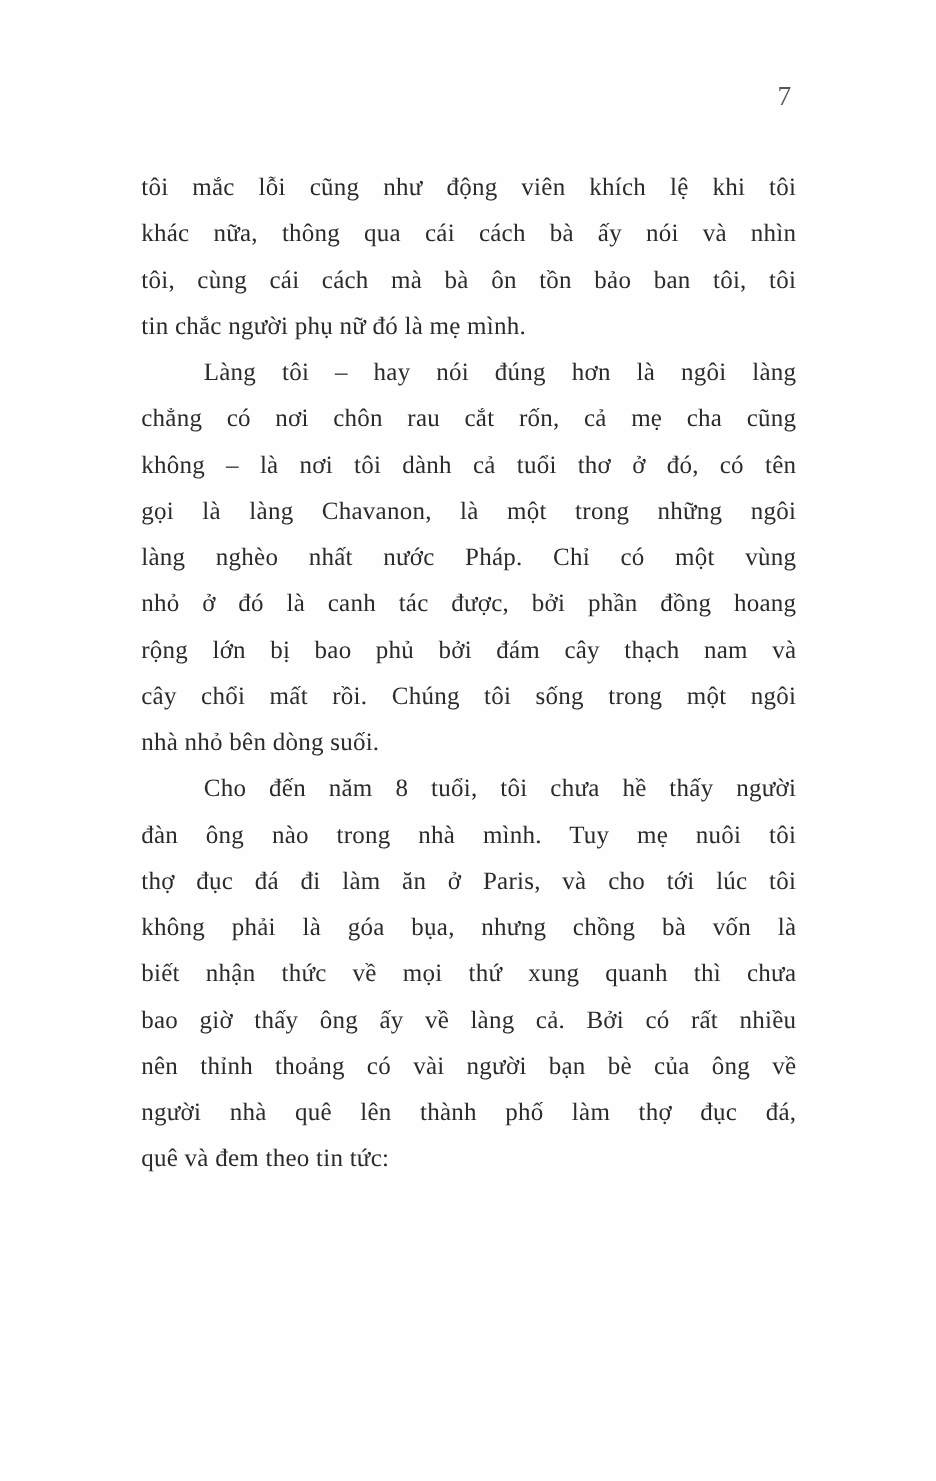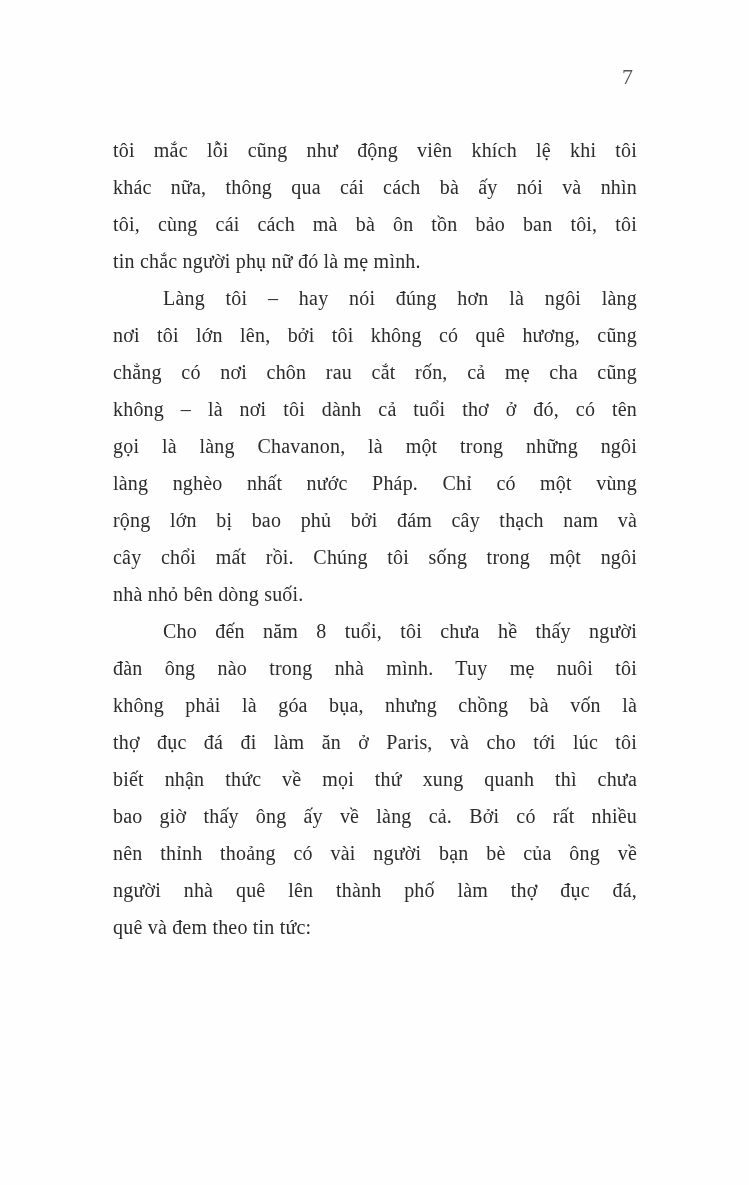--- a/index.html
+++ b/index.html
@@ -60,35 +60,35 @@
 
     <p class="para">
       <span class="line">tôi mắc lỗi cũng như động viên khích lệ khi tôi</span>
       <span class="line">khác nữa, thông qua cái cách bà ấy nói và nhìn</span>
       <span class="line">tôi, cùng cái cách mà bà ôn tồn bảo ban tôi, tôi</span>
       <span class="line last">tin chắc người phụ nữ đó là mẹ mình.</span>
     </p>
 
     <p class="para">
       <span class="line indent">Làng tôi – hay nói đúng hơn là ngôi làng</span>
-      <span class="line">nơi tôi lớn lên, bởi tôi không có quê hương, cũng</span>
       <span class="line">chẳng có nơi chôn rau cắt rốn, cả mẹ cha cũng</span>
       <span class="line">không – là nơi tôi dành cả tuổi thơ ở đó, có tên</span>
       <span class="line">gọi là làng Chavanon, là một trong những ngôi</span>
       <span class="line">làng nghèo nhất nước Pháp. Chỉ có một vùng</span>
+      <span class="line">nhỏ ở đó là canh tác được, bởi phần đồng hoang</span>
       <span class="line">rộng lớn bị bao phủ bởi đám cây thạch nam và</span>
       <span class="line">cây chổi mất rồi. Chúng tôi sống trong một ngôi</span>
       <span class="line last">nhà nhỏ bên dòng suối.</span>
     </p>
 
     <p class="para">
       <span class="line indent">Cho đến năm 8 tuổi, tôi chưa hề thấy người</span>
       <span class="line">đàn ông nào trong nhà mình. Tuy mẹ nuôi tôi</span>
+      <span class="line">thợ đục đá đi làm ăn ở Paris, và cho tới lúc tôi</span>
       <span class="line">không phải là góa bụa, nhưng chồng bà vốn là</span>
-      <span class="line">thợ đục đá đi làm ăn ở Paris, và cho tới lúc tôi</span>
       <span class="line">biết nhận thức về mọi thứ xung quanh thì chưa</span>
       <span class="line">bao giờ thấy ông ấy về làng cả. Bởi có rất nhiều</span>
       <span class="line">nên thỉnh thoảng có vài người bạn bè của ông về</span>
       <span class="line">người nhà quê lên thành phố làm thợ đục đá,</span>
       <span class="line last">quê và đem theo tin tức:</span>
     </p>
 
   </div>
 
 </div>

